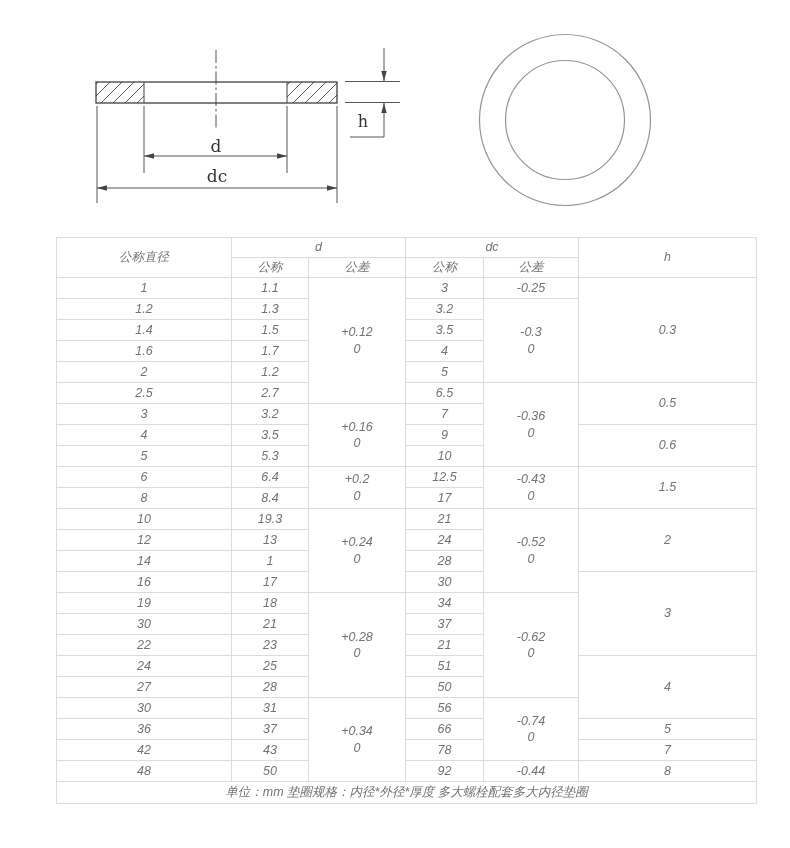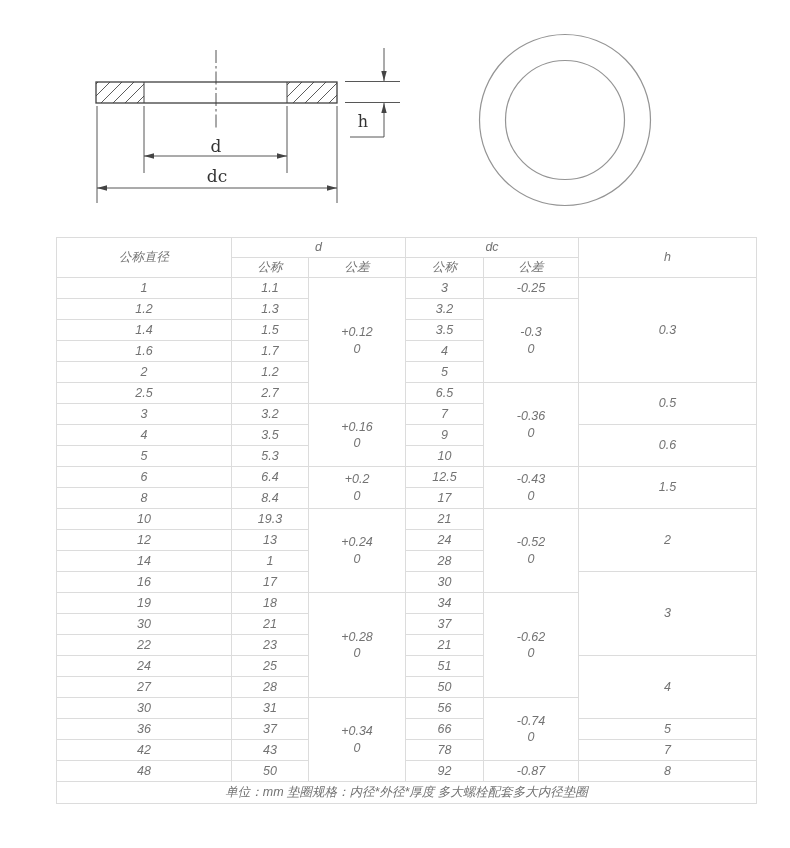--- a/index.html
+++ b/index.html
@@ -242,21 +242,21 @@
       <tr>
         <td>42</td>
         <td>43</td>
         <td>78</td>
         <td>7</td>
       </tr>
       <tr>
         <td>48</td>
         <td>50</td>
         <td>92</td>
-        <td class="tol">-0.87</td>
+        <td class="tol">-0.44</td>
         <td>8</td>
       </tr>
     </tbody>
   <tfoot>
     <tr>
       <td colspan="6">单位：mm 垫圈规格：内径*外径*厚度 多大螺栓配套多大内径垫圈</td>
     </tr>
   </tfoot>
 </table>
 

